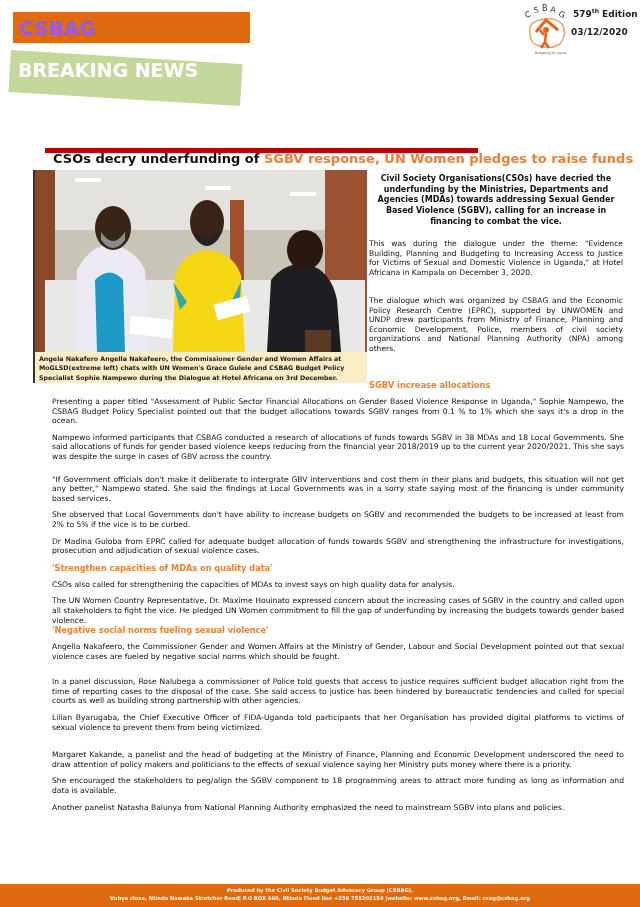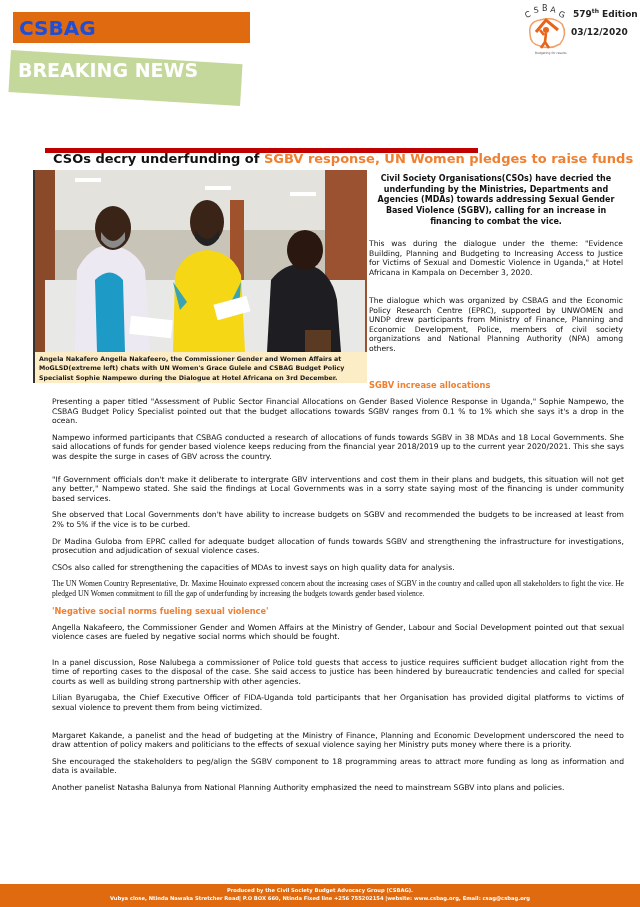--- a/index.html
+++ b/index.html
@@ -5,21 +5,21 @@
   * { box-sizing: border-box; margin: 0; padding: 0; }
   html, body { width: 640px; height: 907px; background: #ffffff; overflow: hidden; }
   body { position: relative; font-family: "DejaVu Sans", sans-serif; color: #111; }
 
   .masthead-bar {
     position: absolute; left: 13px; top: 12px; width: 237px; height: 31px;
     background: #e06a10;
   }
   .masthead-title {
     position: absolute; left: 19px; top: 16px;
-    font: bold 20px "DejaVu Sans", sans-serif; color: #1d4ed8; letter-spacing: 0px;
+    font: bold 20px "DejaVu Sans", sans-serif; color: #8b5cf6; letter-spacing: 0px;
   }
   .breaking-band {
     position: absolute; left: 11px; top: 50px; width: 232px; height: 42px;
     background: #c5d89c; transform: rotate(3.5deg); transform-origin: left top;
   }
   .breaking-text {
     position: absolute; left: 18px; top: 59px;
     font: bold 19px "DejaVu Sans", sans-serif; color: #ffffff;
   }
 
@@ -134,22 +134,23 @@
 <p class="rcol p1">This was during the dialogue under the theme: "Evidence Building, Planning and Budgeting to Increasing Access to Justice for Victims of Sexual and Domestic Violence in Uganda," at Hotel Africana in Kampala on December 3, 2020.</p>
 <p class="rcol p2">The dialogue which was organized by CSBAG and the Economic Policy Research Centre (EPRC), supported by UNWOMEN and UNDP drew participants from Ministry of Finance, Planning and Economic Development, Police, members of civil society organizations and National Planning Authority (NPA) among others.</p>
 <div class="sub-r">SGBV increase allocations</div>
 
 <div class="body-col" style="top:397px;">
   <p class="para" style="margin-bottom:7px;">Presenting a paper titled "Assessment of Public Sector Financial Allocations on Gender Based Violence Response in Uganda," Sophie Nampewo, the CSBAG Budget Policy Specialist pointed out that the budget allocations towards SGBV ranges from 0.1 % to 1% which she says it's a drop in the ocean.</p>
   <p class="para" style="margin-bottom:13px;">Nampewo informed participants that CSBAG conducted a research of allocations of funds towards SGBV in 38 MDAs and 18 Local Governments. She said allocations of funds for gender based violence keeps reducing from the financial year 2018/2019 up to the current year 2020/2021. This she says was despite the surge in cases of GBV across the country.</p>
   <p class="para" style="margin-bottom:7px;">"If Government officials don't make it deliberate to intergrate GBV interventions and cost them in their plans and budgets, this situation will not get any better," Nampewo stated. She said the findings at Local Governments was in a sorry state saying most of the financing is under community based services.</p>
   <p class="para" style="margin-bottom:7px;">She observed that Local Governments don't have ability to increase budgets on SGBV and recommended the budgets to be increased at least from 2% to 5% if the vice is to be curbed.</p>
   <p class="para" style="margin-bottom:7px;">Dr Madina Guloba from EPRC called for adequate budget allocation of funds towards SGBV and strengthening the infrastructure for investigations, prosecution and adjudication of sexual violence cases.</p>
+  <div class="sub" style="margin-bottom:7px;">'Strengthen capacities of MDAs on quality data'</div>
   <p class="para" style="margin-bottom:7px;">CSOs also called for strengthening the capacities of MDAs to invest says on high quality data for analysis.</p>
-  <p class="para" style="margin-bottom:7px;font-family:Liberation Serif, serif;">The UN Women Country Representative, Dr. Maxime Houinato expressed concern about the increasing cases of SGBV in the country and called upon all stakeholders to fight the vice. He pledged UN Women commitment to fill the gap of underfunding by increasing the budgets towards gender based violence.</p>
+  <p class="para" style="margin-bottom:0;">The UN Women Country Representative, Dr. Maxime Houinato expressed concern about the increasing cases of SGBV in the country and called upon all stakeholders to fight the vice. He pledged UN Women commitment to fill the gap of underfunding by increasing the budgets towards gender based violence.</p>
   <div class="sub" style="margin-bottom:7px;">'Negative social norms fueling sexual violence'</div>
   <p class="para" style="margin-bottom:16px;">Angella Nakafeero, the Commissioner Gender and Women Affairs at the Ministry of Gender, Labour and Social Development pointed out that sexual violence cases are fueled by negative social norms which should be fought.</p>
   <p class="para" style="margin-bottom:7px;">In a panel discussion, Rose Nalubega a commissioner of Police told guests that access to justice requires sufficient budget allocation right from the time of reporting cases to the disposal of the case. She said access to justice has been hindered by bureaucratic tendencies and called for special courts as well as building strong partnership with other agencies.</p>
   <p class="para" style="margin-bottom:18px;">Lilian Byarugaba, the Chief Executive Officer of FIDA-Uganda told participants that her Organisation has provided digital platforms to victims of sexual violence to prevent them from being victimized.</p>
   <p class="para" style="margin-bottom:7px;">Margaret Kakande, a panelist and the head of budgeting at the Ministry of Finance, Planning and Economic Development underscored the need to draw attention of policy makers and politicians to the effects of sexual violence saying her Ministry puts money where there is a priority.</p>
   <p class="para" style="margin-bottom:7px;">She encouraged the stakeholders to peg/align the SGBV component to 18 programming areas to attract more funding as long as information and data is available.</p>
   <p class="para">Another panelist Natasha Balunya from National Planning Authority emphasized the need to mainstream SGBV into plans and policies.</p>
 </div>
 
 <div class="footer">

